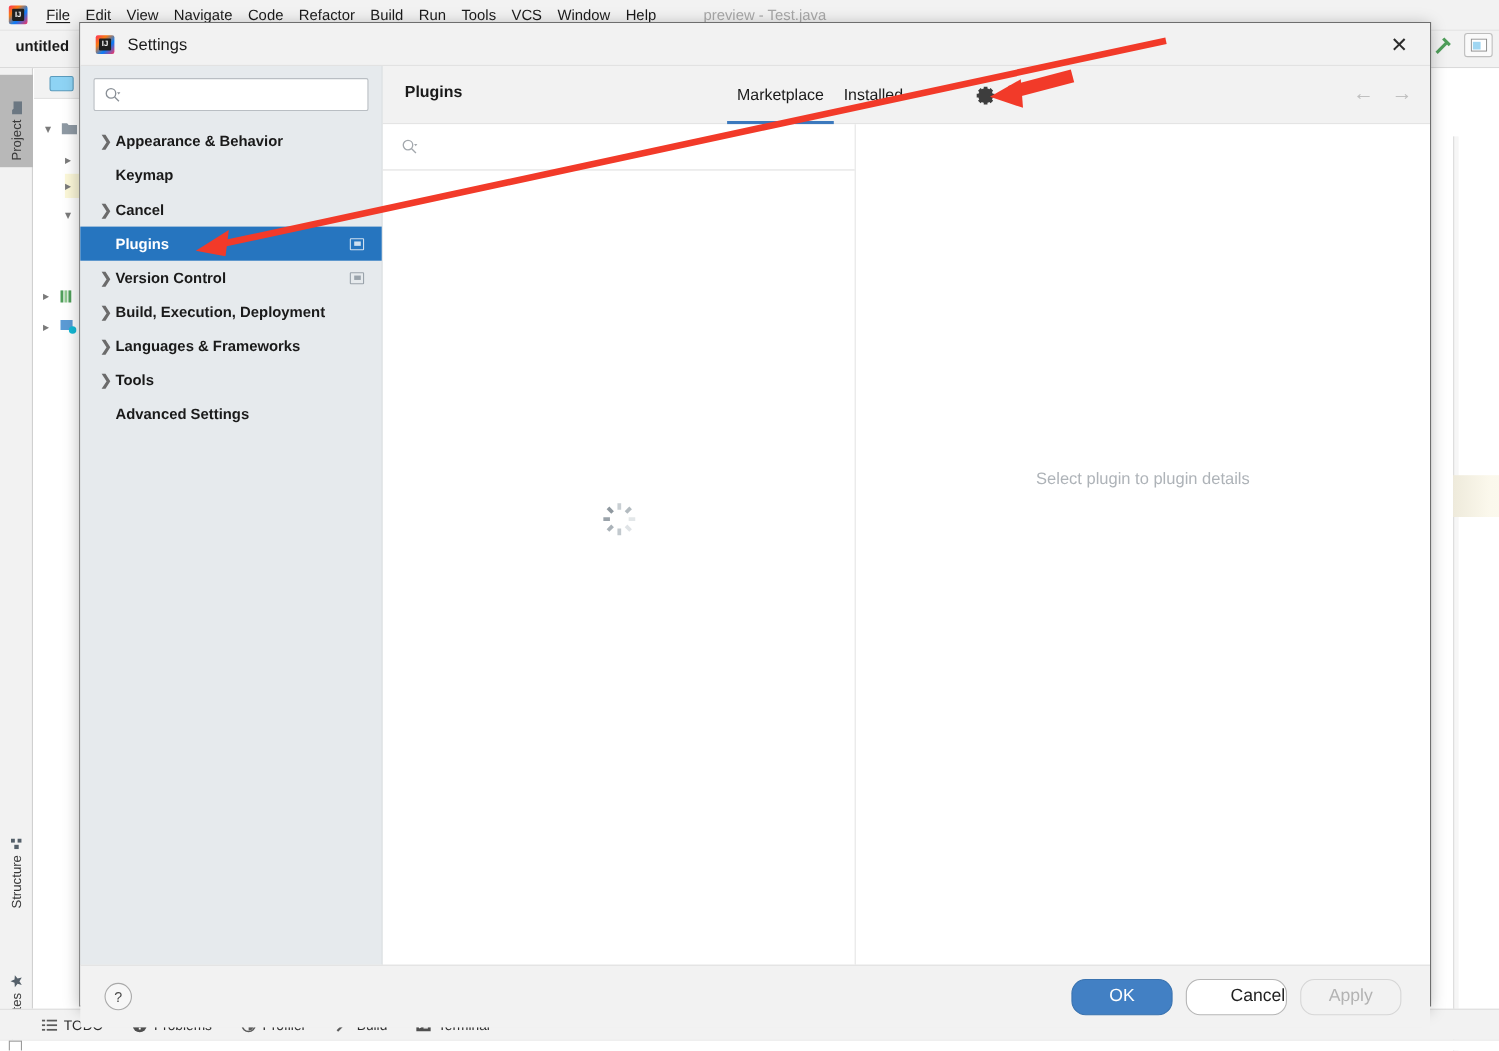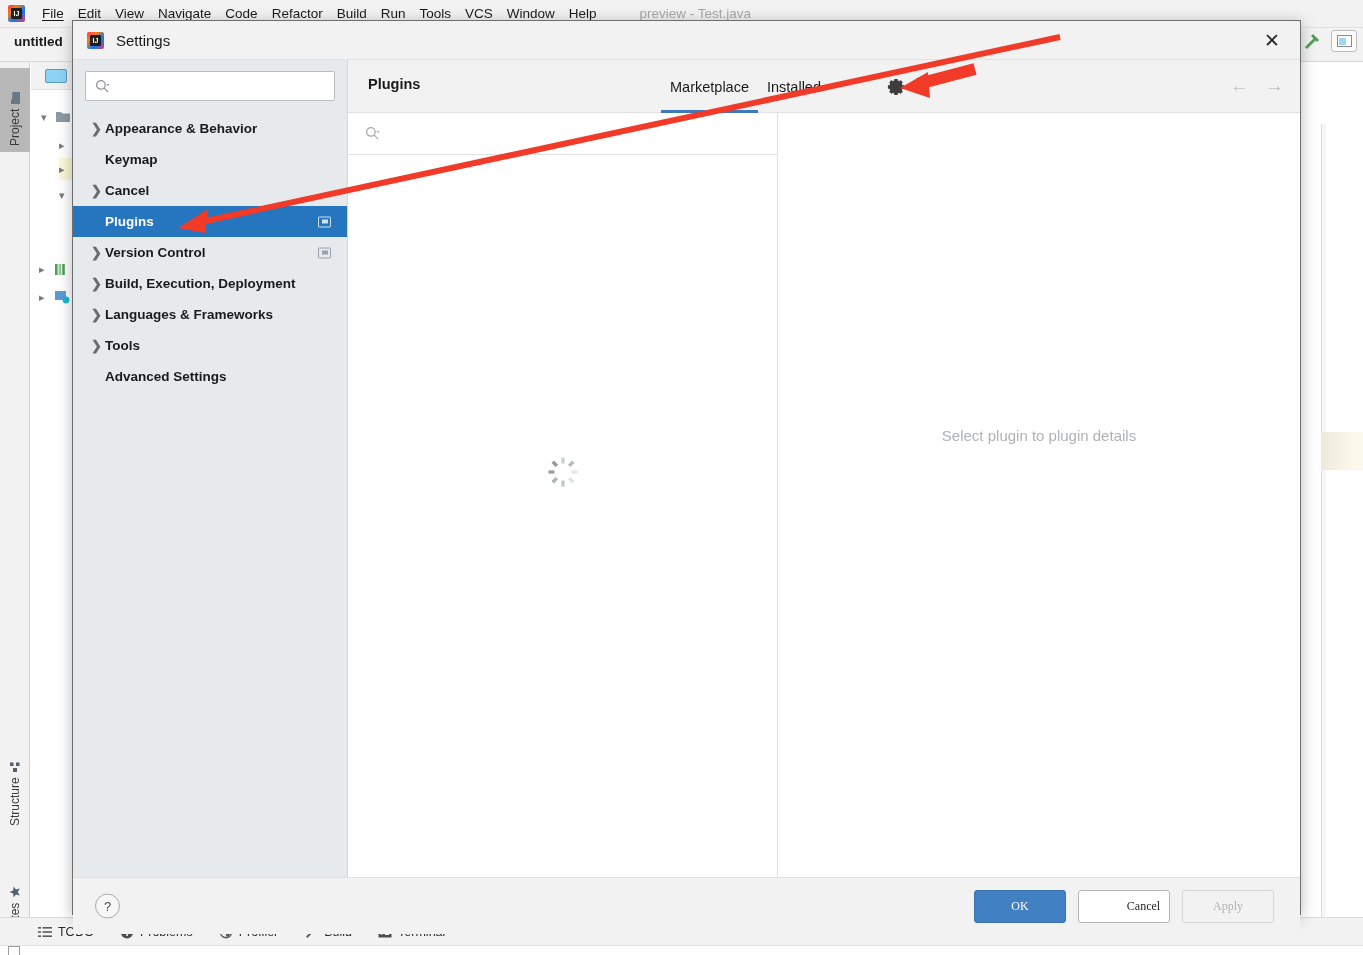--- a/index.html
+++ b/index.html
@@ -232,23 +232,23 @@
     position: relative; display: flex; align-items: center;
   }
   .help-btn {
     position: absolute; left: 22px; top: 50%; transform: translateY(-50%);
     width: 25px; height: 25px; border-radius: 50%; border: 1px solid #a9a9a9;
     background: #f7f7f7; display: flex; align-items: center; justify-content: center;
     font-size: 13px; color: #4a4a4a; cursor: pointer;
   }
   .footer-buttons { position: absolute; right: 26px; display: flex; gap: 12px; }
   .btn {
-    min-width: 92px; height: 33px; border-radius: 3px; font-size: 12px;
+    min-width: 92px; height: 33px; border-radius: 13px; font-size: 16px;
     display: flex; align-items: center; justify-content: center; cursor: pointer;
-    font-family: Liberation Serif, serif;
+    font-family: Liberation Sans, sans-serif;
   }
   .btn-primary { background: #4280c4; color: #ffffff; border: 1px solid #3a73b0; }
   .btn-default { background: #ffffff; color: #1f1f1f; border: 1px solid #b6b6b6; padding-left: 39px; }
   .btn-disabled { background: #f2f2f2; color: #b3b3b3; border: 1px solid #d6d6d6; cursor: default; }
 
   
   .annotations { position: absolute; inset: 0; pointer-events: none; z-index: 50; }
 </style>
 </head>
 <body>

